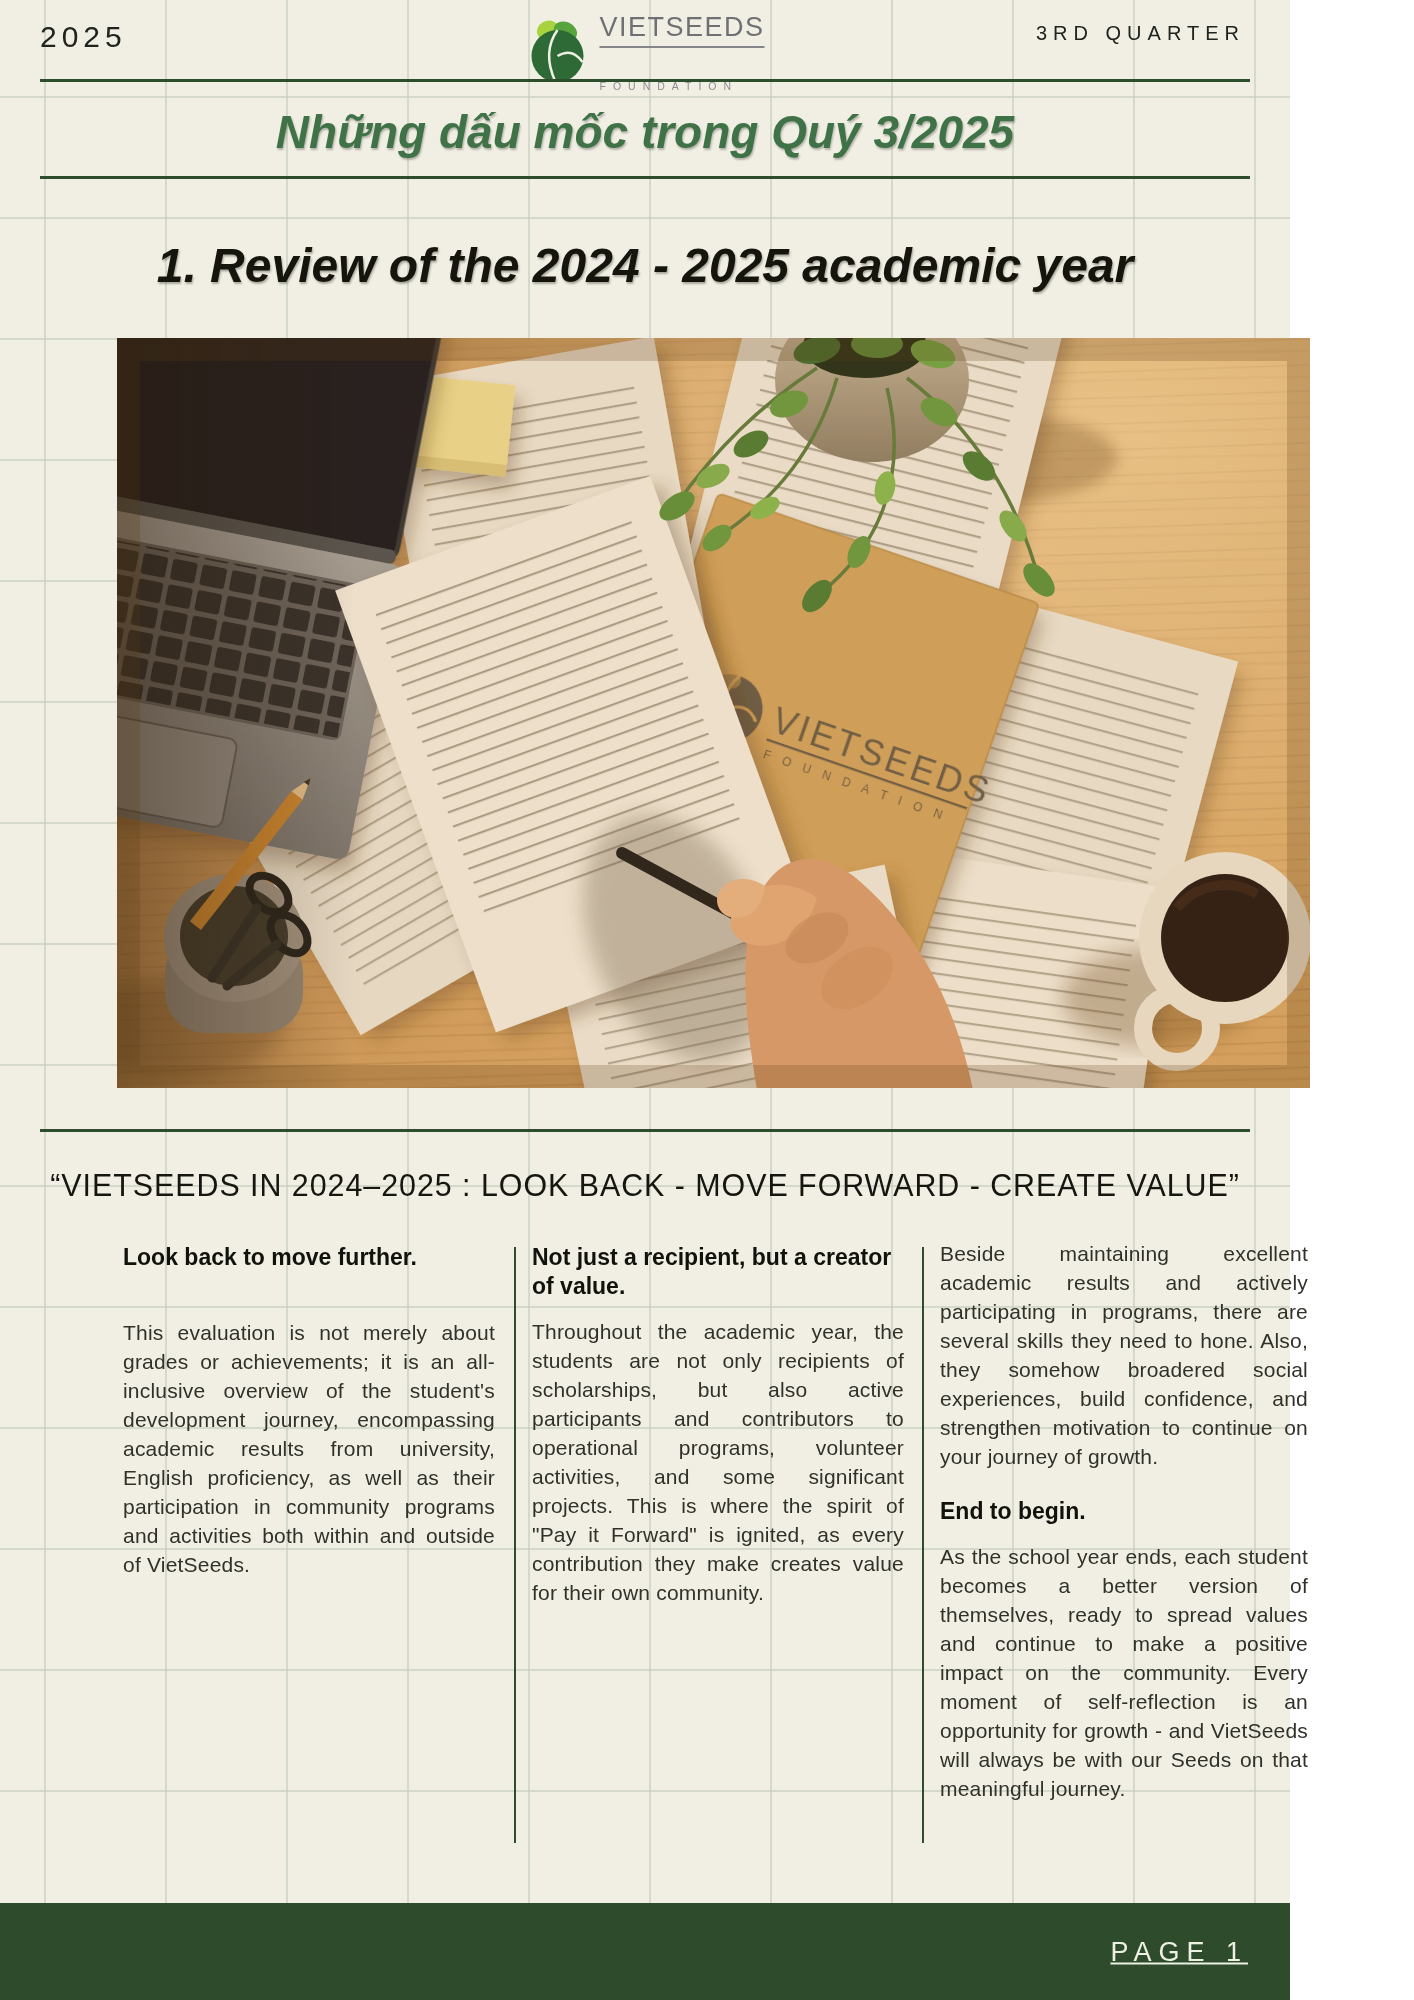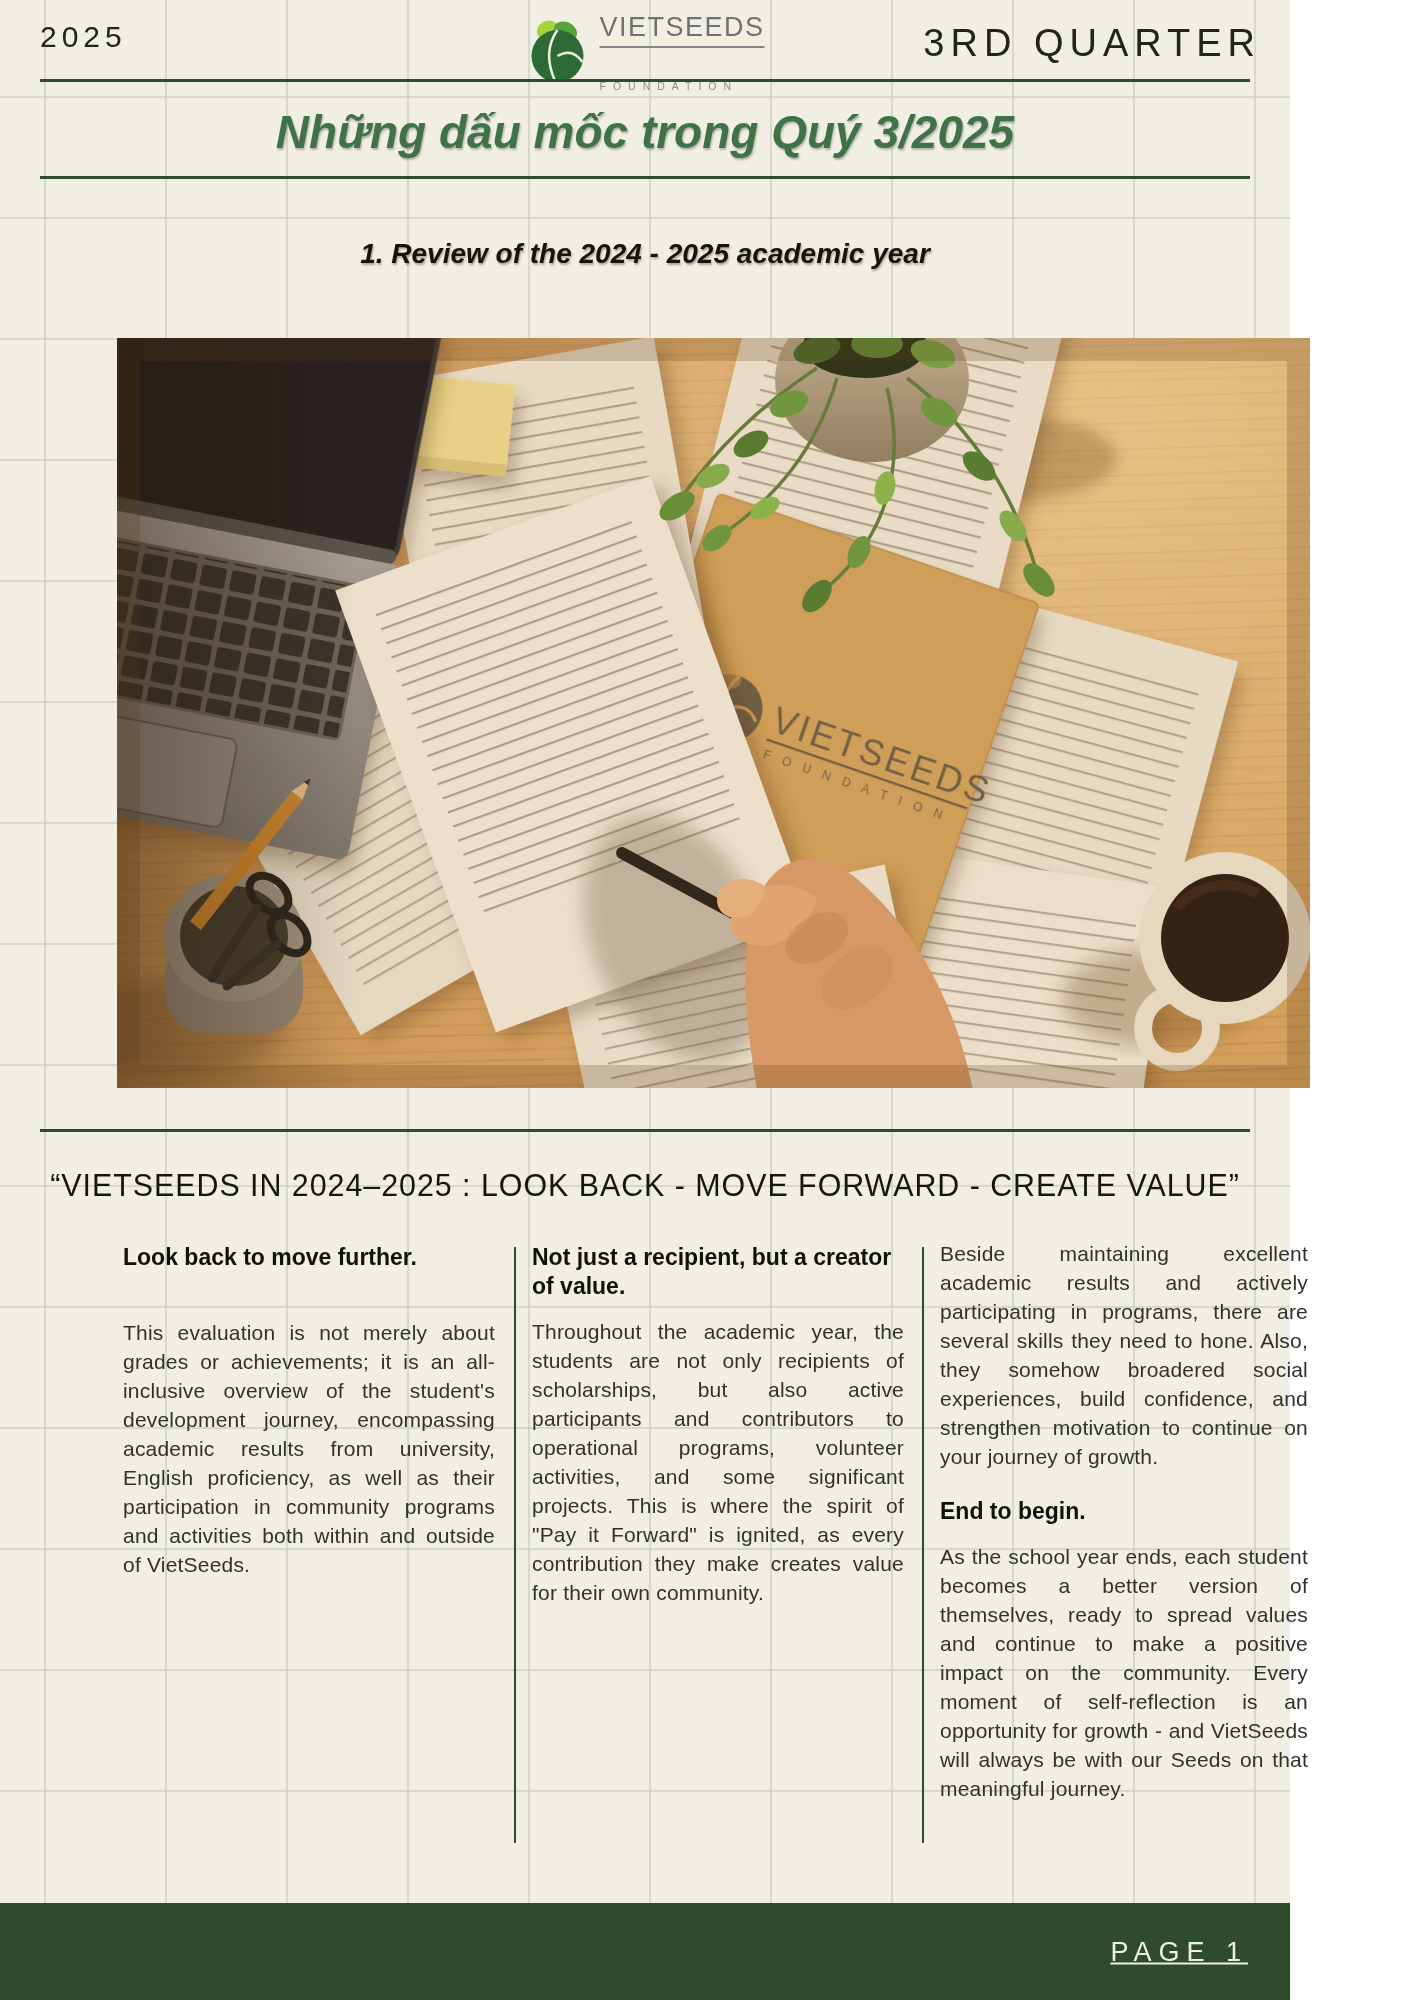--- a/index.html
+++ b/index.html
@@ -7,37 +7,37 @@
   .page{
     position:relative;width:1290px;height:2000px;
     background-color:#f1efe4;
     background-image:
       linear-gradient(to right, rgba(198,206,188,0.65) 2px, transparent 2px),
       linear-gradient(to bottom, rgba(198,206,188,0.65) 2px, transparent 2px);
     background-size:121px 121px;
     background-position:44px 96px;
   }
   .hdr-year{position:absolute;left:40px;top:20px;font-size:30px;letter-spacing:5px;color:#20241f;}
-  .hdr-quarter{position:absolute;right:29px;top:22px;font-size:38px;letter-spacing:6px;color:#20241f;}
+  .hdr-quarter{position:absolute;right:45px;top:22px;font-size:20px;letter-spacing:6px;color:#20241f;}
   .logo{position:absolute;left:50%;top:12px;transform:translateX(-50%);display:flex;align-items:center;gap:10px;}
   .logo-text{display:flex;flex-direction:column;align-items:flex-start;gap:28px;}
   .logo-name{font-size:27px;letter-spacing:1.5px;color:#6f7074;border-bottom:2px solid #85868a;padding-bottom:3px;}
   .logo-sub{font-size:10.5px;letter-spacing:7px;color:#8b8c90;margin-top:4px;}
   .rule{position:absolute;left:40px;right:40px;background:#2e4d2d;}
   .rule-1{top:79px;height:3px;}
   .rule-2{top:176px;height:3px;}
   .rule-3{top:1129px;height:3px;}
   .main-title{
     position:absolute;top:105px;left:0;width:100%;text-align:center;
     font-size:46px;font-weight:bold;font-style:italic;color:#3f7347;
     text-shadow:1px 2px 2px rgba(40,40,30,0.30);
   }
   .section-heading{
     position:absolute;top:238px;left:0;width:100%;text-align:center;
-    font-size:28px;font-weight:bold;font-style:italic;color:#15150e;
+    font-size:48px;font-weight:bold;font-style:italic;color:#15150e;
     text-shadow:1px 2px 2px rgba(40,40,30,0.35);
   }
   .figure{position:absolute;left:117px;top:338px;width:1193px;height:750px;}
   .figure svg{display:block;width:1193px;height:750px;}
   .quote{
     position:absolute;top:1168px;left:0;width:100%;text-align:center;
     font-size:31px;letter-spacing:1px;color:#161611;transform:scaleX(0.98);
   }
   .col{position:absolute;top:1239px;font-size:21px;line-height:29px;color:#30322a;
        text-align:justify;letter-spacing:0.2px;}

